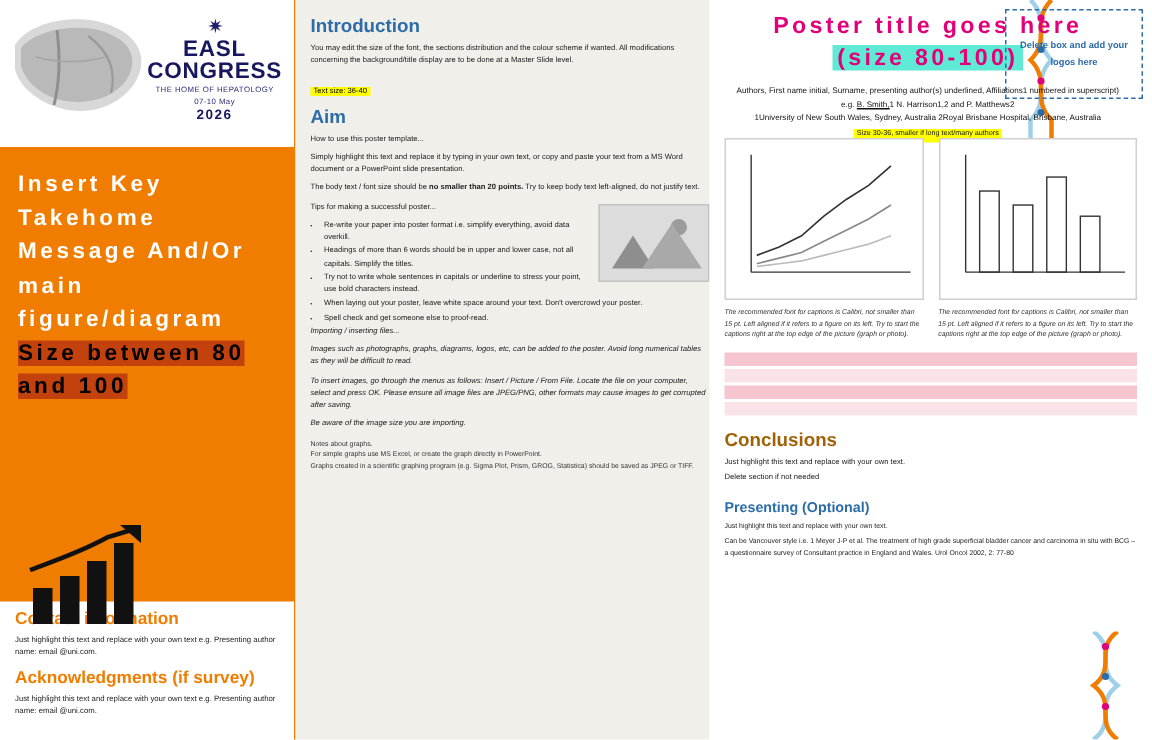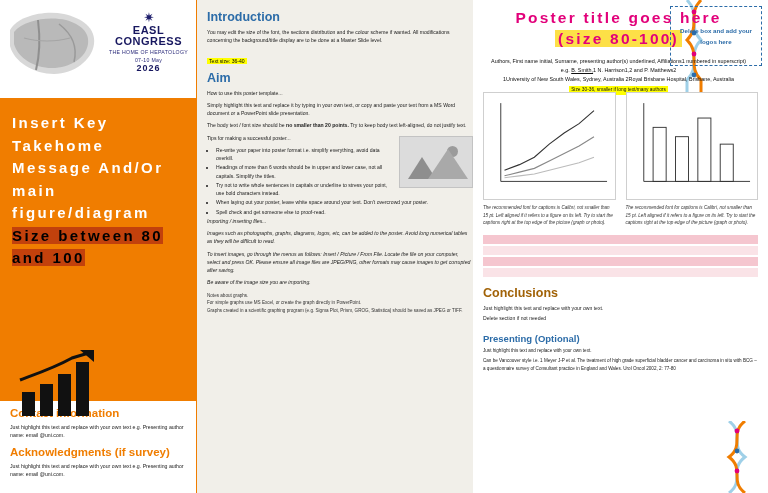--- a/index.html
+++ b/index.html
@@ -28,21 +28,21 @@
   }
   .liver-img {
     position:absolute; left:4px; top:4px; width:96px; height:78px;
   }
   .easl-logo {
     position:absolute; right:8px; top:10px;
     text-align:center;
   }
   .easl-burst { font-size:13px; color:#1d1d6b; letter-spacing:-1px; }
   .easl-word {
-    font-size:11px; font-weight:bold; color:#17175f;
+    font-size:15px; font-weight:bold; color:#17175f;
     letter-spacing:.5px; line-height:1;
   }
   .easl-sub {
     font-size:5.2px; color:#2a2a7a; letter-spacing:.3px; margin-top:2px;
   }
   .easl-year { font-size:9px; font-weight:bold; color:#17175f; letter-spacing:1px; }
 
   .left-orange {
     flex:1;
     background:#f07d00;
@@ -118,21 +118,21 @@
     flex:1; height:100%; background:#ffffff;
     position:relative;
   }
   .title-band {
     height:92px; padding:6px 8px 0 4px; text-align:center; position:relative;
   }
   .poster-title {
     color:#e2007a; font-weight:bold; font-size:15.5px;
     letter-spacing:2.2px; line-height:1.35; margin:2px 0 0 0;
   }
-  .title-hl { background:#fde047; padding:0 3px; }
+  .title-hl { background:#5eead4; padding:0 3px; }
   .authors {
     font-size:5.4px; color:#111; margin-top:7px; line-height:1.7;
   }
   .authors .u { text-decoration:underline; }
   .auth-note {
     display:inline-block; background:#ffff00; font-size:4.8px; padding:0 2px; margin-top:2px;
   }
   .logo-box {
     position:absolute; right:6px; top:6px;
     width:92px; height:60px;

